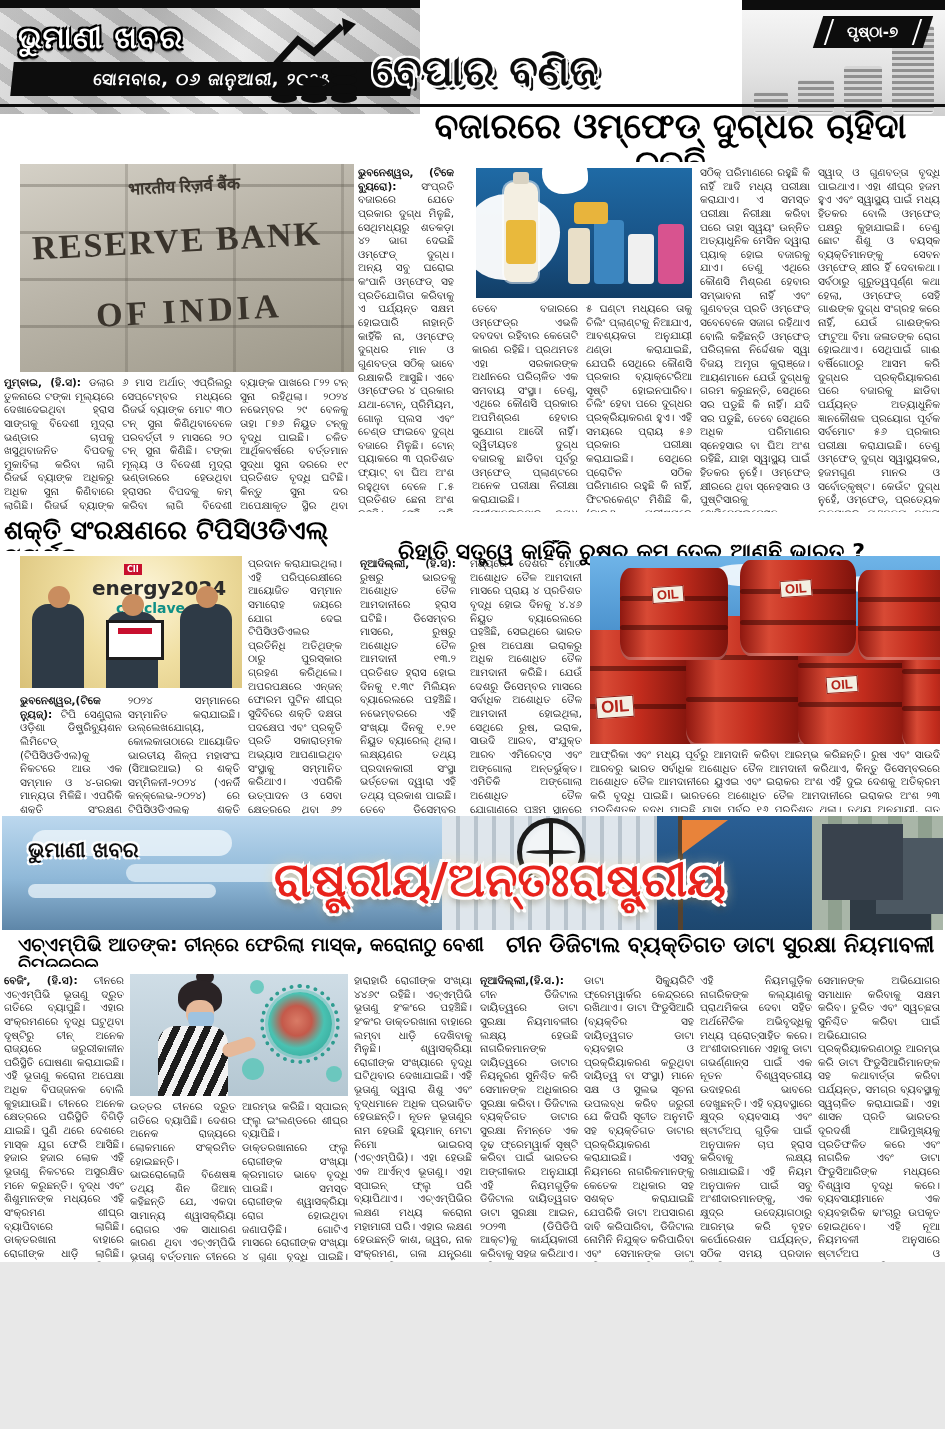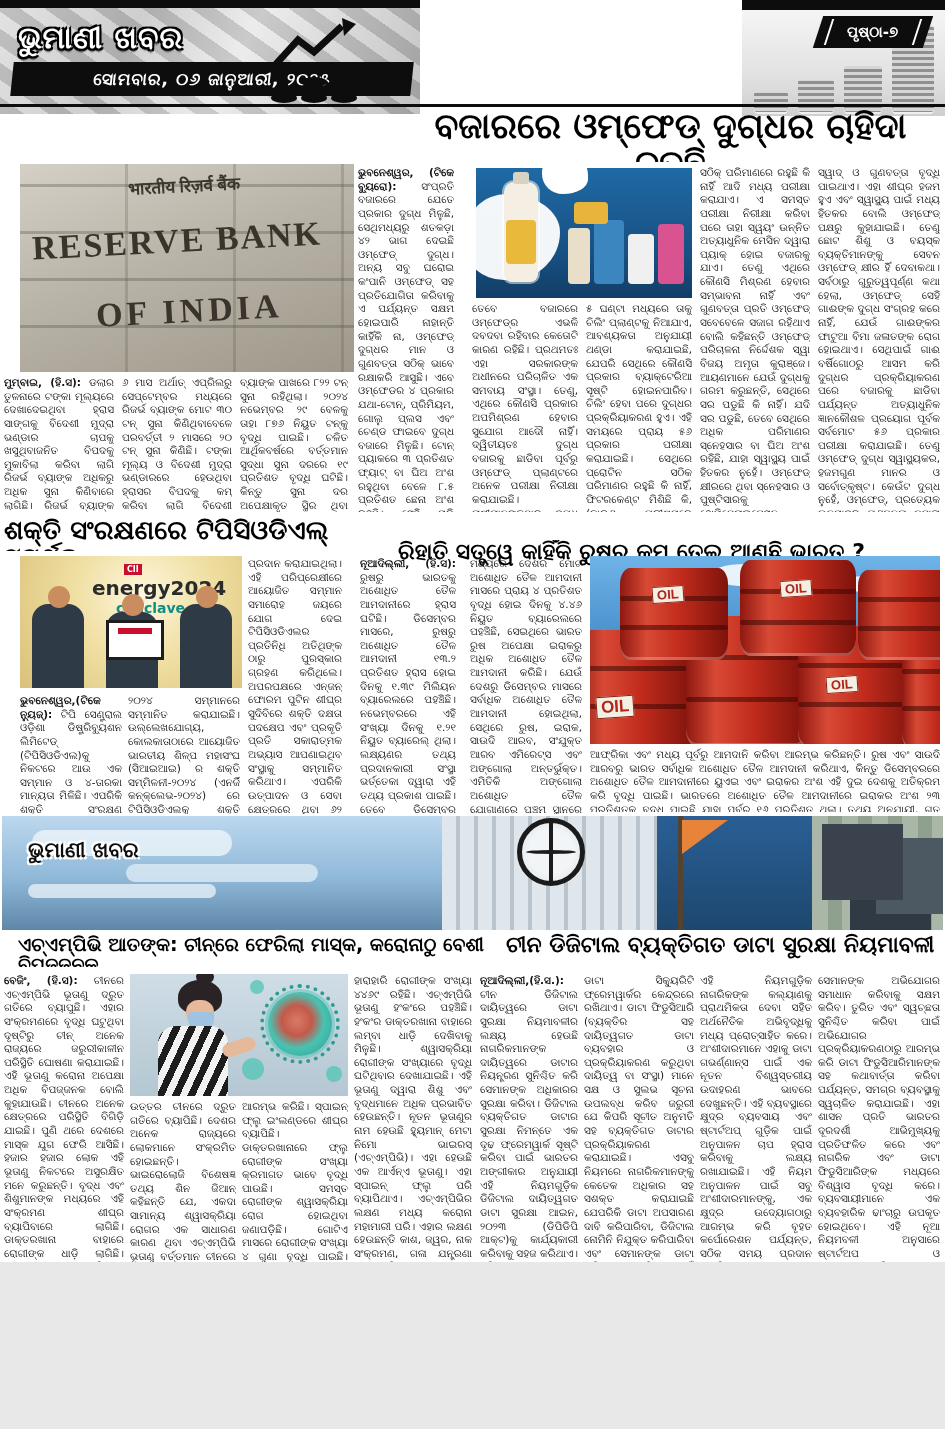--- a/index.html
+++ b/index.html
@@ -171,20 +171,21 @@
         <ellipse cx="46" cy="80" rx="13" ry="5"></ellipse>
           <ellipse cx="46" cy="72" rx="13" ry="5"></ellipse>
           <ellipse cx="46" cy="64" rx="13" ry="5"></ellipse>
         <ellipse cx="76" cy="80" rx="13" ry="5"></ellipse>
           <ellipse cx="76" cy="71" rx="13" ry="5"></ellipse>
           <ellipse cx="76" cy="62" rx="13" ry="5"></ellipse>
           <ellipse cx="76" cy="53" rx="13" ry="5"></ellipse>
       </g>
     </svg>
   </div>
+  <div id="m-title">ବେପାର ବଣିଜ</div>
   <div id="m-right">
     <div class="stack" style="left:12px;width:34px;height:22px;"></div>
     <div class="stack" style="left:56px;width:36px;height:34px;"></div>
     <div class="stack" style="left:102px;width:38px;height:48px;"></div>
     <div class="stack" style="left:150px;width:42px;height:88px;"></div>
   </div>
   <div id="m-tag">
       <span>ପୃଷ୍ଠା-୭</span>
     </div>
   <div id="rule-top"></div>
@@ -276,20 +277,21 @@
   <div id="banner">
     <div class="seg1"></div>
     <div class="seg2"></div>
     <div class="wb"></div>
     <div class="seg3"></div>
     <div class="pole"></div>
     <div class="flag"></div>
     <div class="seg4"></div>
   </div>
   <div id="bn-label">ଭୁମାଣୀ ଖବର</div>
+  <div id="bn-title">ରାଷ୍ଟ୍ରୀୟ/ଅନ୍ତଃରାଷ୍ଟ୍ରୀୟ</div>
 
   <div class="hl" id="h-hmpv">ଏଚ୍ଏମ୍ପିଭି ଆତଙ୍କ: ଚୀନ୍‌ରେ ଫେରିଲା ମାସ୍କ, କରୋନାଠୁ ବେଶୀ ବିପଜ୍ଜନକ</div>
   <div class="hl" id="h-data">ଚୀନ ଡିଜିଟାଲ ବ୍ୟକ୍ତିଗତ ଡାଟା ସୁରକ୍ଷା ନିୟମାବଳୀ</div>
 
   <div class="col" id="hm-c1">
     <span class="lead">ବେଜିଂ, (ହି.ସ):</span>
     <span>ଚୀନରେ ଏଚ୍ଏମ୍ପିଭି ଭୂତାଣୁ ଦ୍ରୁତ ଗତିରେ ବ୍ୟାପୁଛି। ଏହାର ସଂକ୍ରମଣରେ ବୃଦ୍ଧି ଘଟୁଥିବା ଦୃଷ୍ଟିରୁ ଚୀନ୍ ଅନେକ ରାଜ୍ୟରେ ଜରୁରୀକାଳୀନ ପରିସ୍ଥିତି ଘୋଷଣା କରାଯାଇଛି। ଏହି ଭୂତାଣୁ କରୋନା ଅପେକ୍ଷା ଅଧିକ ବିପଜ୍ଜନକ ବୋଲି କୁହାଯାଉଛି। ଚୀନରେ ଅନେକ କ୍ଷେତ୍ରରେ ପରିସ୍ଥିତି ବିଗିଡ଼ି ଯାଇଛି। ପୁଣି ଥରେ ଦେଶରେ ମାସ୍କ ଯୁଗ ଫେରି ଆସିଛି। ହଜାର ହଜାର ଲୋକ ଏହି ଭୂତାଣୁ ନିକଟରେ ଅସୁରକ୍ଷିତ ମନେ କରୁଛନ୍ତି। ବୃଦ୍ଧ ଏବଂ ଶିଶୁମାନଙ୍କ ମଧ୍ୟରେ ଏହି ସଂକ୍ରମଣ ଶୀଘ୍ର ବ୍ୟାପିବାରେ ଲାଗିଛି। ଡାକ୍ତରଖାନା ବାହାରେ ରୋଗୀଙ୍କ ଧାଡ଼ି ଲାଗିଛି। ଡାକ୍ତରଖାନା ଗୁଡ଼ିକରେ ରୋଗୀଙ୍କ ସଂଖ୍ୟା କ୍ରମାଗତ ଭାବେ ବୃଦ୍ଧି ପାଇଛି। ଶିଶୁ ୱାର୍ଡରେ ସର୍ବାଧିକ ସଂଖ୍ୟକ ରୋଗୀ ଅଛନ୍ତି। ପୁଣି ଇନ୍‌ଫ୍ଲୁଏନ୍ ଫେରିବା ନେଇ ଲୋକଙ୍କ ମଧ୍ୟରେ ଆତଙ୍କ ସୃଷ୍ଟି ହେବାରେ ଲାଗିଛି। ଏହି ଭୂତାଣୁ</span>
   </div>
 
   <div id="img-virus">

